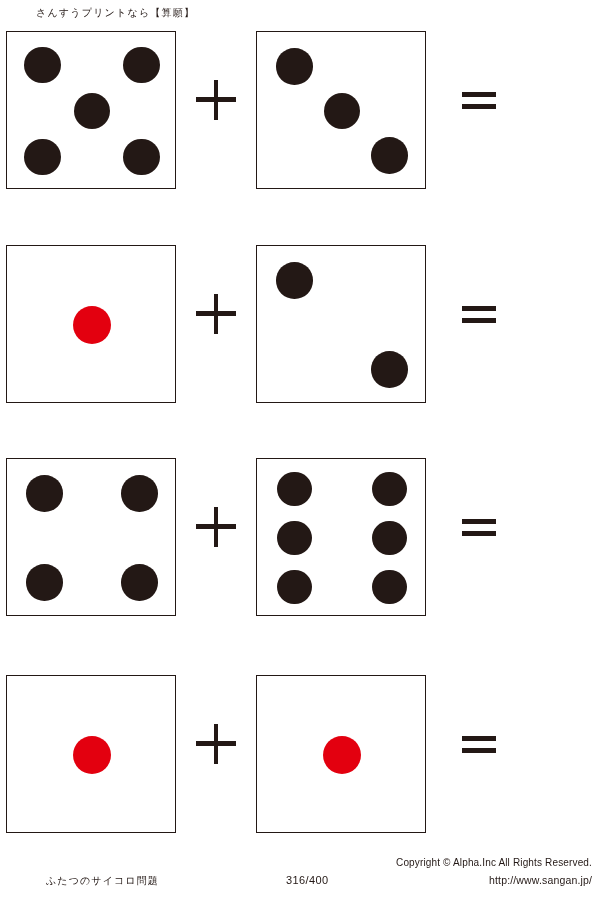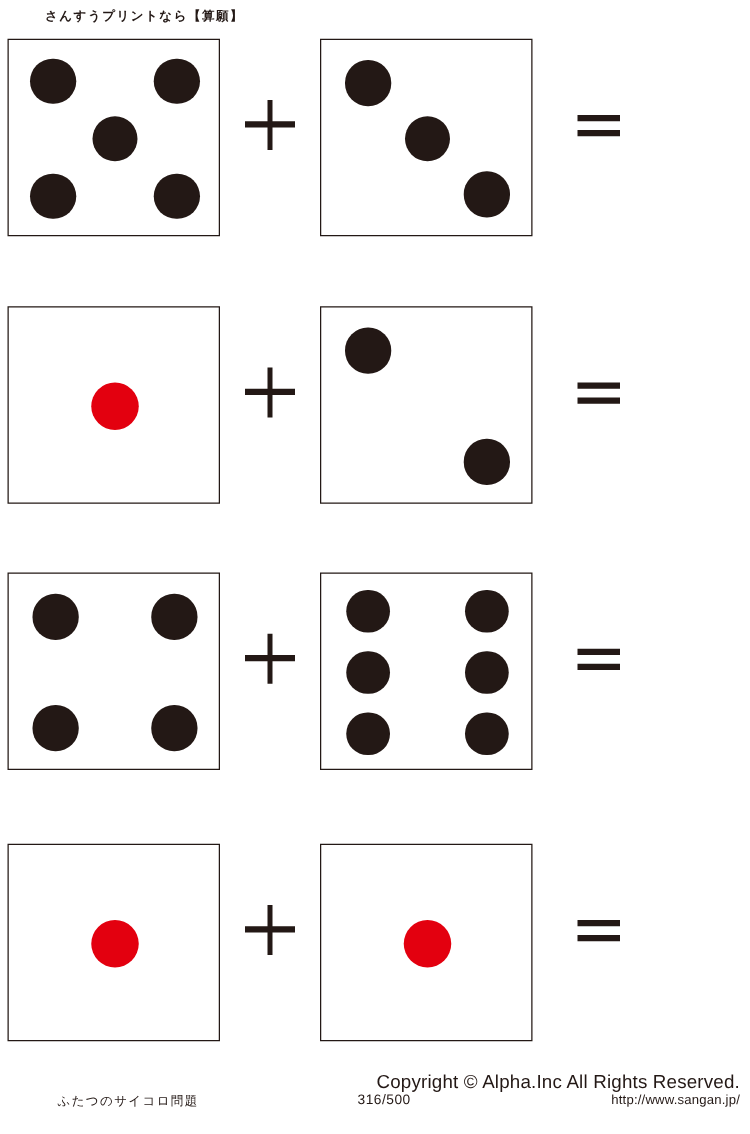--- a/index.html
+++ b/index.html
@@ -18,21 +18,20 @@
 
   
   #header-text {
     position: absolute;
     left: 36px;
     top: 6px;
     font-size: 10px;
     letter-spacing: 1.2px;
     color: #231815;
     white-space: nowrap;
-    font-weight: bold;
   }
 
   
   .problem-row {
     position: absolute;
     left: 0;
     width: 600px;
     height: 158px;
   }
 
@@ -121,21 +120,21 @@
     left: 286px;
     top: 27px;
     font-size: 11px;
     letter-spacing: 0.4px;
     white-space: nowrap;
   }
   #footer-copyright {
     position: absolute;
     right: 8px;
     top: 10px;
-    font-size: 15px;
+    font-size: 10px;
     letter-spacing: 0.15px;
     white-space: nowrap;
     text-align: right;
   }
   #footer-url {
     position: absolute;
     right: 8px;
     top: 27px;
     font-size: 10.5px;
     letter-spacing: 0.15px;
@@ -201,16 +200,16 @@
       <div class="plus-sign"></div>
       <div class="die right">
         <div class="pip red" style="width: 38.25px; height: 38.25px; left: 65.875px; top: 59.875px;"></div>
       </div>
       <div class="equals-sign"></div>
     </div>
   </div>
 
 <div id="footer">
   <div id="footer-title">ふたつのサイコロ問題</div>
-  <div id="footer-page">316/500</div>
+  <div id="footer-page">316/400</div>
   <div id="footer-copyright">Copyright ©  Alpha.Inc All Rights Reserved.</div>
   <div id="footer-url">http://www.sangan.jp/</div>
 </div>
 
 </body></html>

